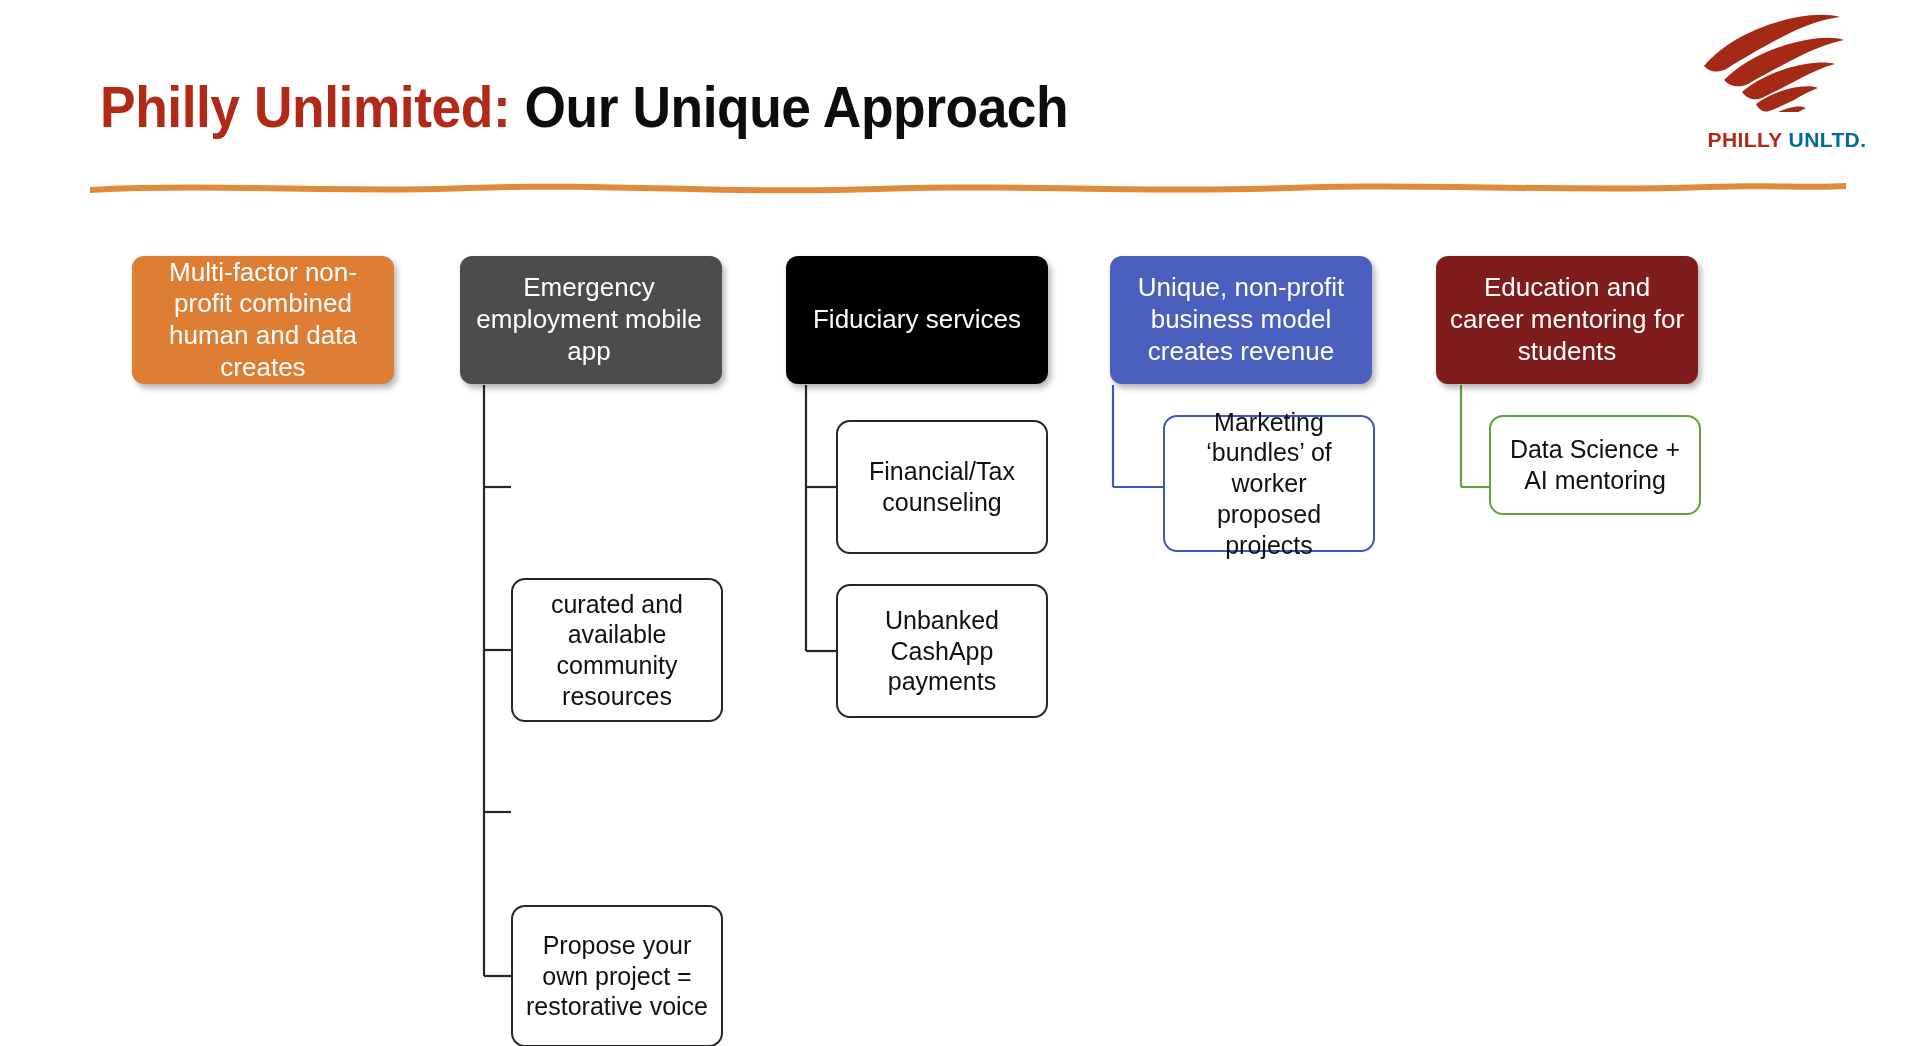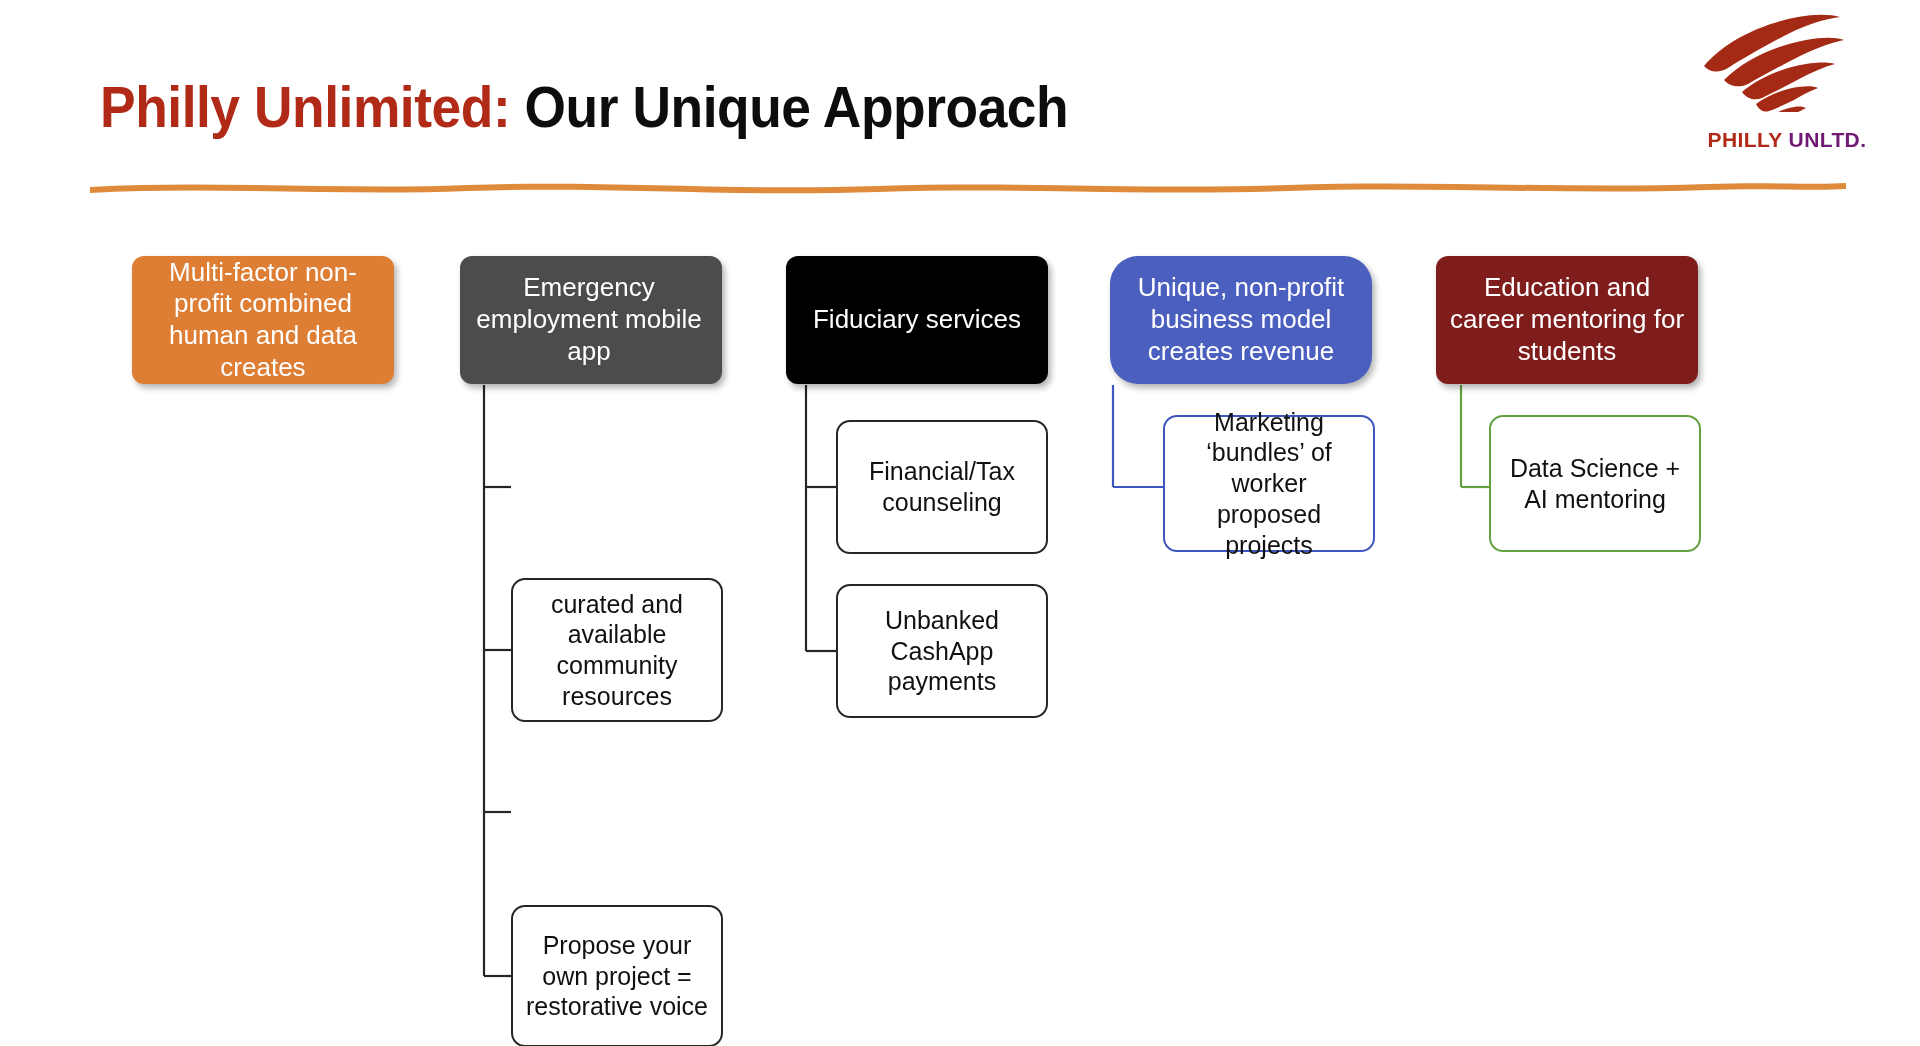--- a/index.html
+++ b/index.html
@@ -61,21 +61,21 @@
     position: absolute;
     left: 0; top: 122px;
     width: 230px;
     text-align: center;
     font-size: 21px;
     font-weight: 700;
     letter-spacing: 0.4px;
     white-space: nowrap;
   }
   #logo-text .lt-red   { color: #B12A17; }
-  #logo-text .lt-black { color: #701a75; margin-top: 28px; }
+  #logo-text .lt-black { color: #0369a1; margin-top: 28px; }
 
   
   #diagram {
     position: absolute;
     left: 0; top: 0;
     width: 1920px; height: 1046px;
   }
   #connector-layer {
     position: absolute;
     left: 0; top: 0;
@@ -184,21 +184,21 @@
   <div class="node node-parent p-gray" style="left:460px; top:256px; width:262px; height:128px;padding-left:8px;">Emergency employment mobile app</div>
 
   <div class="node node-child b-dark" style="left:511px; top:578px; width:212px; height:144px;">curated and available community resources</div>
   <div class="node node-child b-dark" style="left:511px; top:905px; width:212px; height:142px;">Propose your own project = restorative voice</div>
 
   <div class="node node-parent p-black" style="left:786px; top:256px; width:262px; height:128px;">Fiduciary services</div>
 
   <div class="node node-child b-dark" style="left:836px; top:420px; width:212px; height:134px;">Financial/Tax counseling</div>
   <div class="node node-child b-dark" style="left:836px; top:584px; width:212px; height:134px;">Unbanked CashApp payments</div>
 
-  <div class="node node-parent p-blue" style="left:1110px; top:256px; width:262px; height:128px;border-radius:28px;">Unique, non-profit business model creates revenue</div>
+  <div class="node node-parent p-blue" style="left:1110px; top:256px; width:262px; height:128px;">Unique, non-profit business model creates revenue</div>
 
   <div class="node node-child b-blue" style="left:1163px; top:415px; width:212px; height:137px;">Marketing ‘bundles’ of worker proposed projects</div>
 
   <div class="node node-parent p-green" style="left:1436px; top:256px; width:262px; height:128px;">Education and career mentoring for students</div>
 
-  <div class="node node-child b-green" style="left:1489px; top:415px; width:212px; height:137px;">Data Science + AI mentoring</div>
+  <div class="node node-child b-green" style="left:1489px; top:415px; width:212px; height:100px;">Data Science + AI mentoring</div>
 
 </div>
 
 </body></html>

